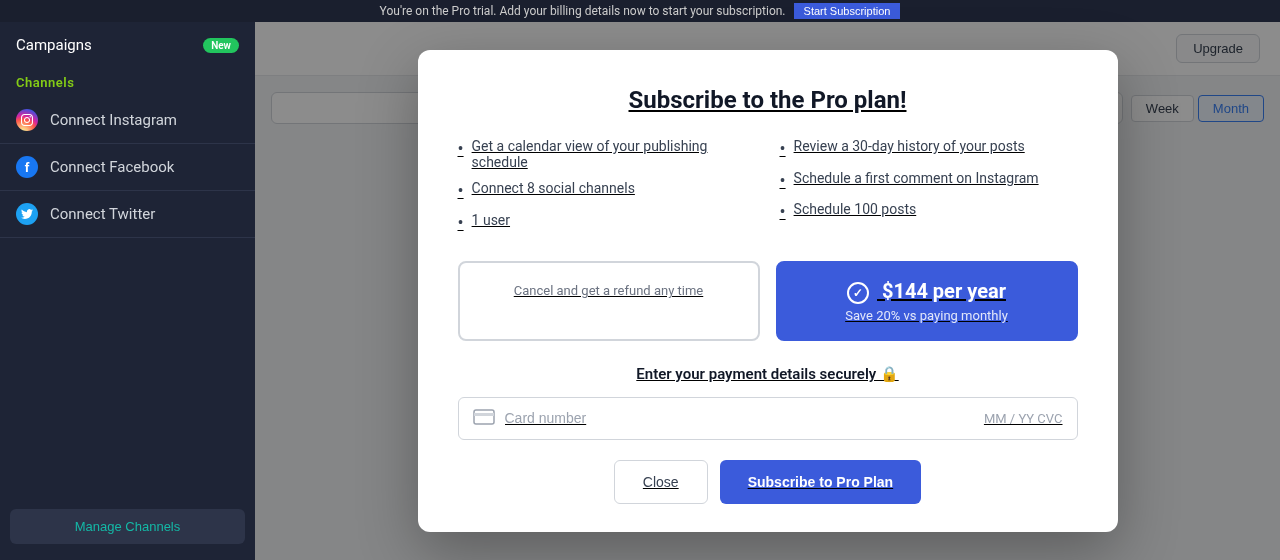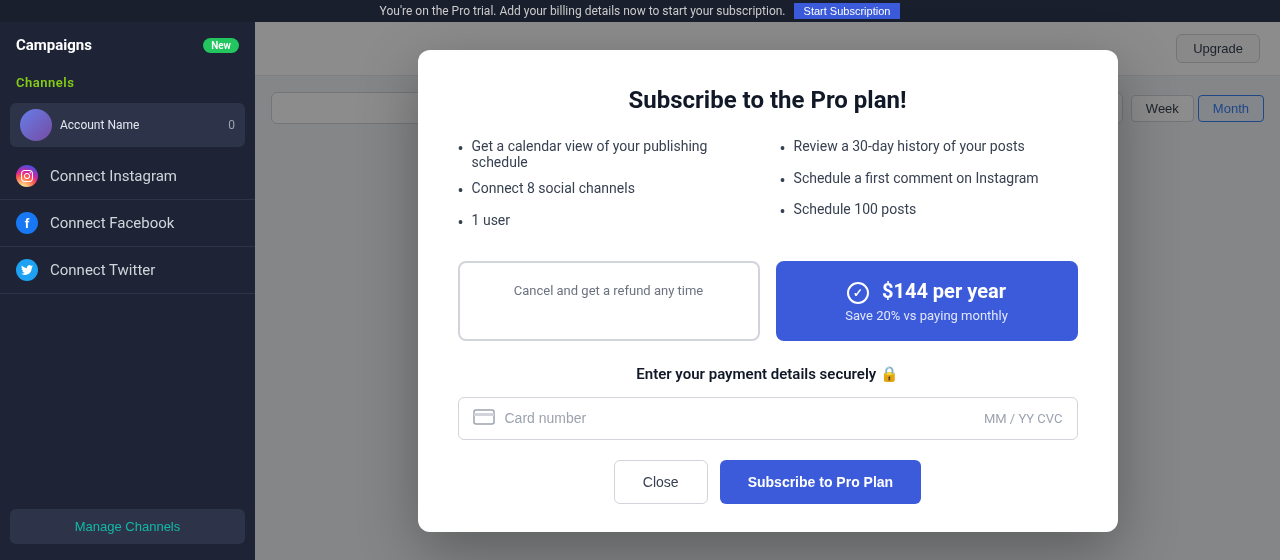--- a/index.html
+++ b/index.html
@@ -55,21 +55,21 @@
 
     .sidebar-section-header {
       display: flex;
       align-items: center;
       justify-content: space-between;
       padding: 14px 16px 8px;
     }
     .sidebar-section-title {
       color: #fff;
       font-size: 15px;
-      font-weight: 700;
+      font-weight: 400;
     }
     .badge-new {
       background: #22c55e;
       color: white;
       font-size: 10px;
       border-radius: 10px;
       padding: 2px 8px;
       font-weight: 600;
     }
 
@@ -245,20 +245,21 @@
 
     
     .modal {
       background: white;
       border-radius: 12px;
       width: 700px;
       max-width: 95%;
       padding: 36px 40px 28px;
       box-shadow: 0 20px 60px rgba(0,0,0,0.3);
       position: relative;
+      text-decoration: underline;
     }
 
     .modal-title {
       font-size: 24px;
       font-weight: 700;
       text-align: center;
       color: #111827;
       margin-bottom: 24px;
     }
 
@@ -412,27 +413,20 @@
   <div class="sidebar">
     <div class="sidebar-section-header">
       <span class="sidebar-section-title">Campaigns</span>
       <span class="badge-new">New</span>
     </div>
 
     <div class="channels-header">
       <span class="channels-title">Channels</span>
     </div>
 
-    <div class="channel-account">
-      <div class="channel-avatar">
-        <div class="avatar-img"></div>
-      </div>
-      <span class="channel-name">Account Name</span>
-      <span class="channel-count">0</span>
-    </div>
 
     <div class="connect-item">
       <div class="icon-circle icon-instagram">
         <svg width="12" height="12" viewBox="0 0 24 24" fill="white">
             <path d="M12 2.163c3.204 0 3.584.012 4.85.07 3.252.148 4.771 1.691 4.919 4.919.058 1.265.069 1.645.069 4.849 0 3.205-.012 3.584-.069 4.849-.149 3.225-1.664 4.771-4.919 4.919-1.266.058-1.644.07-4.85.07-3.204 0-3.584-.012-4.849-.07-3.26-.149-4.771-1.699-4.919-4.92-.058-1.265-.07-1.644-.07-4.849 0-3.204.013-3.583.07-4.849.149-3.227 1.664-4.771 4.919-4.919 1.266-.057 1.645-.069 4.849-.069zm0-2.163c-3.259 0-3.667.014-4.947.072-4.358.2-6.78 2.618-6.98 6.98-.059 1.281-.073 1.689-.073 4.948 0 3.259.014 3.668.072 4.948.2 4.358 2.618 6.78 6.98 6.98 1.281.058 1.689.072 4.948.072 3.259 0 3.668-.014 4.948-.072 4.354-.2 6.782-2.618 6.979-6.98.059-1.28.073-1.689.073-4.948 0-3.259-.014-3.667-.072-4.947-.196-4.354-2.617-6.78-6.979-6.98-1.281-.059-1.69-.073-4.949-.073zm0 5.838c-3.403 0-6.162 2.759-6.162 6.162s2.759 6.163 6.162 6.163 6.162-2.759 6.162-6.163c0-3.403-2.759-6.162-6.162-6.162zm0 10.162c-2.209 0-4-1.79-4-4 0-2.209 1.791-4 4-4s4 1.791 4 4c0 2.21-1.791 4-4 4zm6.406-11.845c-.796 0-1.441.645-1.441 1.44s.645 1.44 1.441 1.44c.795 0 1.439-.645 1.439-1.44s-.644-1.44-1.439-1.44z"></path>
           </svg>
       </div>
       <span class="connect-label">Connect Instagram</span>
     </div>
 

